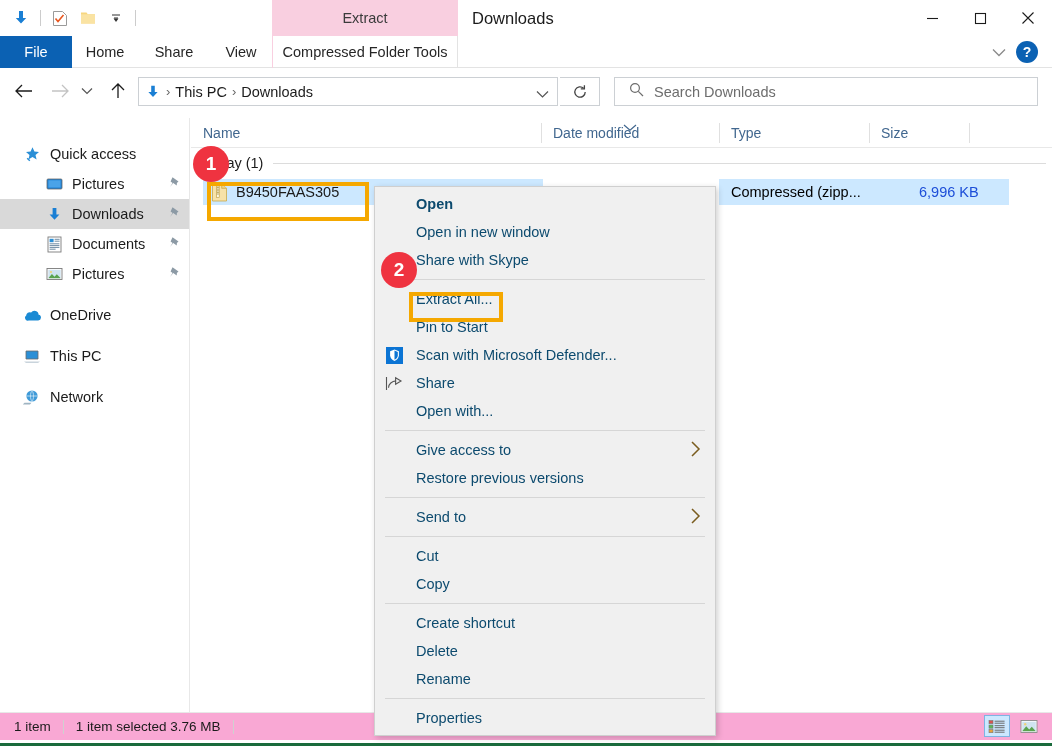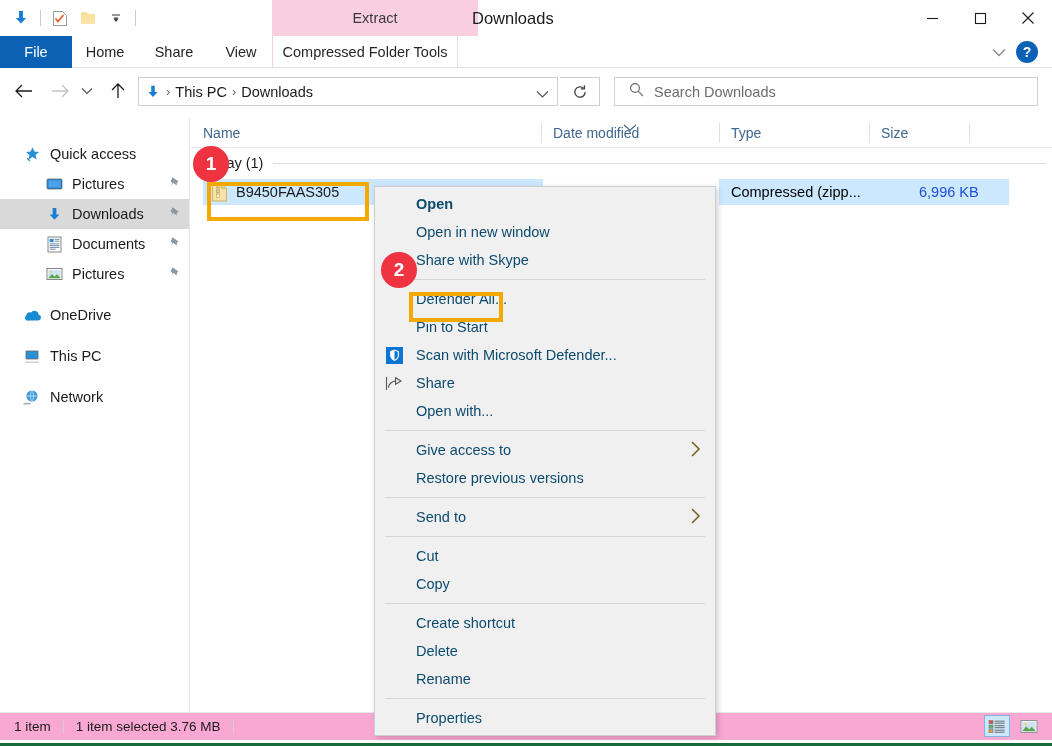--- a/index.html
+++ b/index.html
@@ -22,21 +22,21 @@
     position: absolute; left: 0; top: 0; width: 1052px; height: 36px;
     background: #ffffff;
   }
   .qat {
     position: absolute; left: 8px; top: 4px; height: 28px;
     display: flex; align-items: center; gap: 2px;
   }
   .qat-ico { width: 26px; height: 26px; display: flex; align-items: center; justify-content: center; }
   .qat-sep { width: 1px; height: 16px; background: #cccccc; margin: 0 4px; }
   .contextual-group {
-    position: absolute; left: 272px; top: 0; width: 206px; height: 36px;
+    position: absolute; left: 272px; top: 0; width: 186px; height: 36px;
     background: #f9cfe0;
     display: flex; align-items: center; justify-content: center;
   }
   .contextual-group span {
     font-size: 14.5px; color: #3b3b3b;
   }
   .win-title {
     position: absolute; left: 472px; top: 0; height: 36px;
     display: flex; align-items: center;
     font-size: 16.5px; color: #1b1b1b;
@@ -499,21 +499,21 @@
         <span class="s">6,996 KB</span>
       </div>
     </div>
   </div>
 
   <div class="ctxmenu">
     <div class="mi bold">Open</div>
     <div class="mi">Open in new window</div>
     <div class="mi">Share with Skype</div>
     <div class="msep"></div>
-    <div class="mi">Defender All...</div>
+    <div class="mi">Extract All...</div>
     <div class="mi">Pin to Start</div>
     <div class="mi">
       <span class="mico">
         <svg width="17" height="17" viewBox="0 0 17 17">
             <rect width="17" height="17" fill="#0b74d4"></rect>
             <path d="M8.5 2.4l4.4 1.9v4c0 2.6-1.9 4.6-4.4 5.6-2.5-1-4.4-3-4.4-5.6v-4z" fill="#fff"></path>
             <path d="M8.5 3.6v9.1c1.9-.9 3.3-2.4 3.3-4.5V4.9z" fill="#0b74d4"></path>
           </svg>
       </span>
       <span>Scan with Microsoft Defender...</span>

